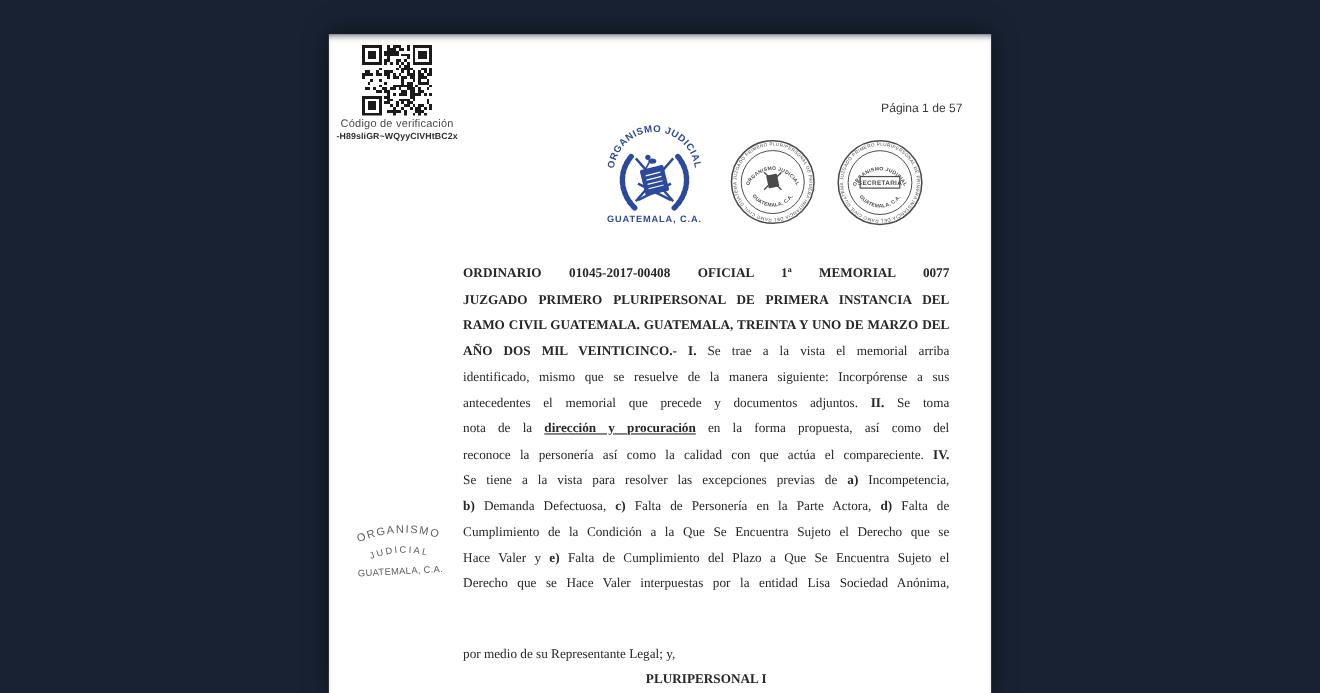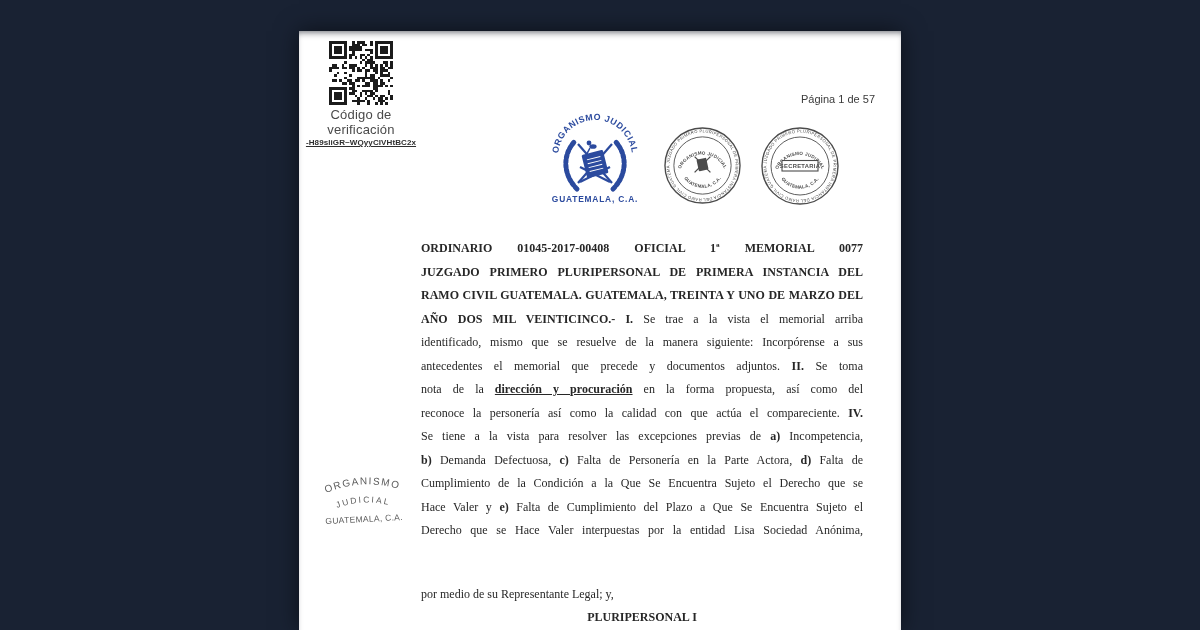--- a/index.html
+++ b/index.html
@@ -10,22 +10,22 @@
   body{background:var(--bg);font-family:"Liberation Sans",sans-serif;}
   .stage{position:relative;width:1200px;height:630px;background:var(--bg);}
   .page{
     position:absolute;left:299px;top:31px;width:602px;height:599px;
     background:#ffffff;
     box-shadow: inset 0 5px 7px -4px rgba(8,12,24,.65), 0 0 22px rgba(0,0,0,.55);
   }
   
   .qr-block{position:absolute;left:2px;top:10px;width:120px;text-align:center;}
   .qr-block svg{display:block;margin:0 auto;width:64px;height:64px;}
-  .qr-label{margin-top:2px;font-size:13px;color:#4a4a4a;letter-spacing:.2px;}
-  .qr-code-text{margin-top:1px;font-size:8px;font-weight:bold;color:#2e2e2e;letter-spacing:.1px;text-decoration:underline;}
+  .qr-label{margin-top:2px;font-size:10px;color:#4a4a4a;letter-spacing:.2px;}
+  .qr-code-text{margin-top:1px;font-size:8px;font-weight:bold;color:#2e2e2e;letter-spacing:.1px;}
   
   .page-number{position:absolute;top:62px;right:26px;font-size:11px;color:#3a3a3a;}
   
   .emblem{position:absolute;left:251px;top:72px;width:90px;height:103px;}
   .stamp{position:absolute;top:95px;width:79px;height:79px;}
   .stamp.s1{left:364px;}
   .stamp.s2{left:461px;}
   .side-stamp{position:absolute;left:14px;top:436px;width:100px;height:62px;transform:rotate(-3deg);opacity:.88;}
   
   .body-text{position:absolute;left:122px;top:206px;width:442px;color:var(--ink);font-size:12px;}

